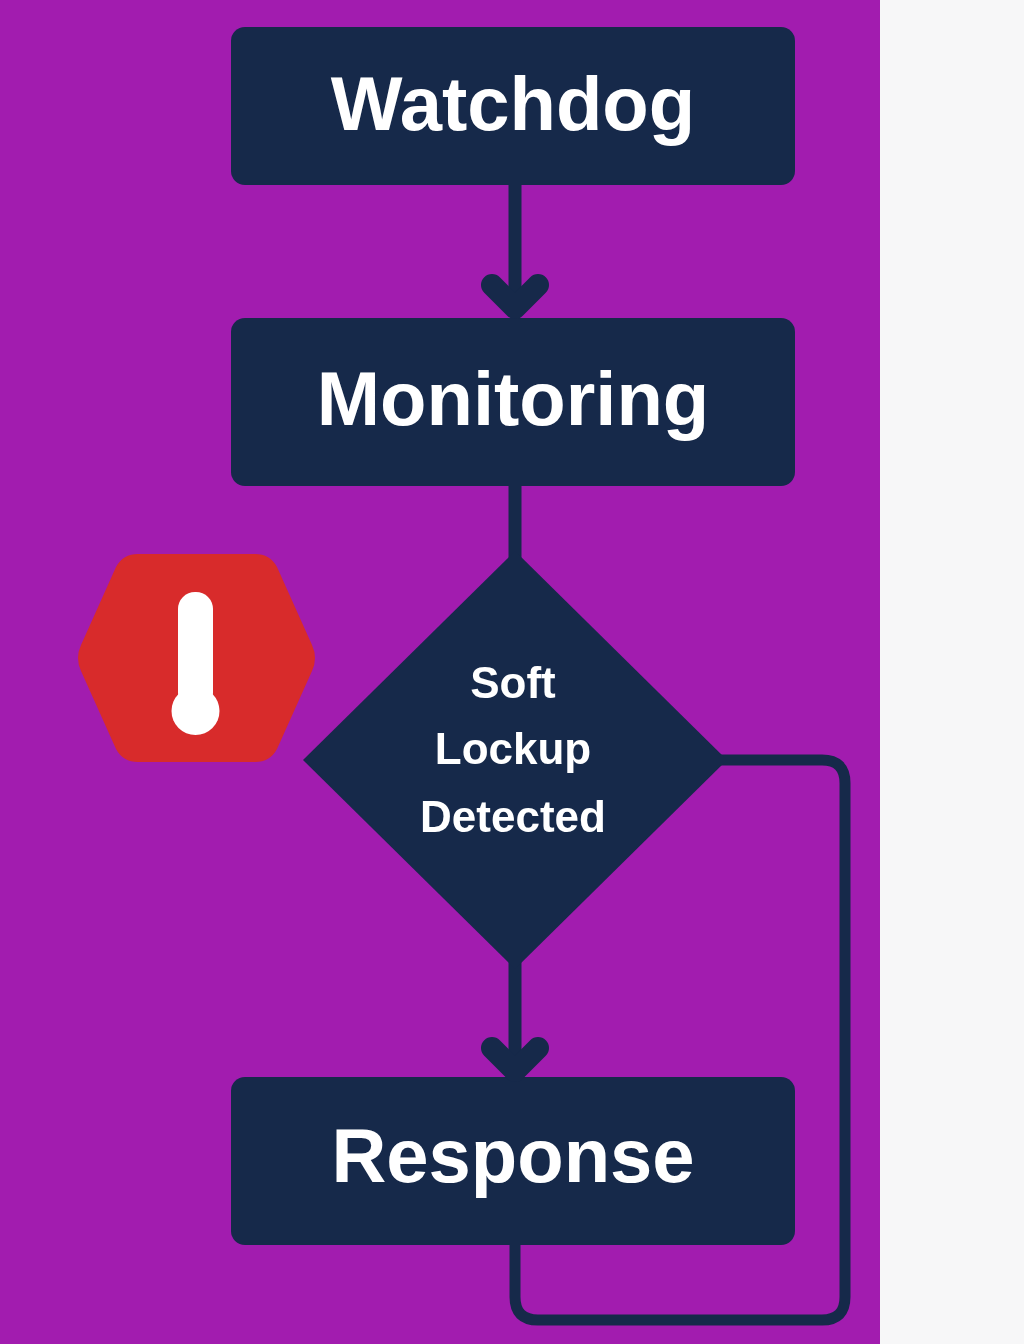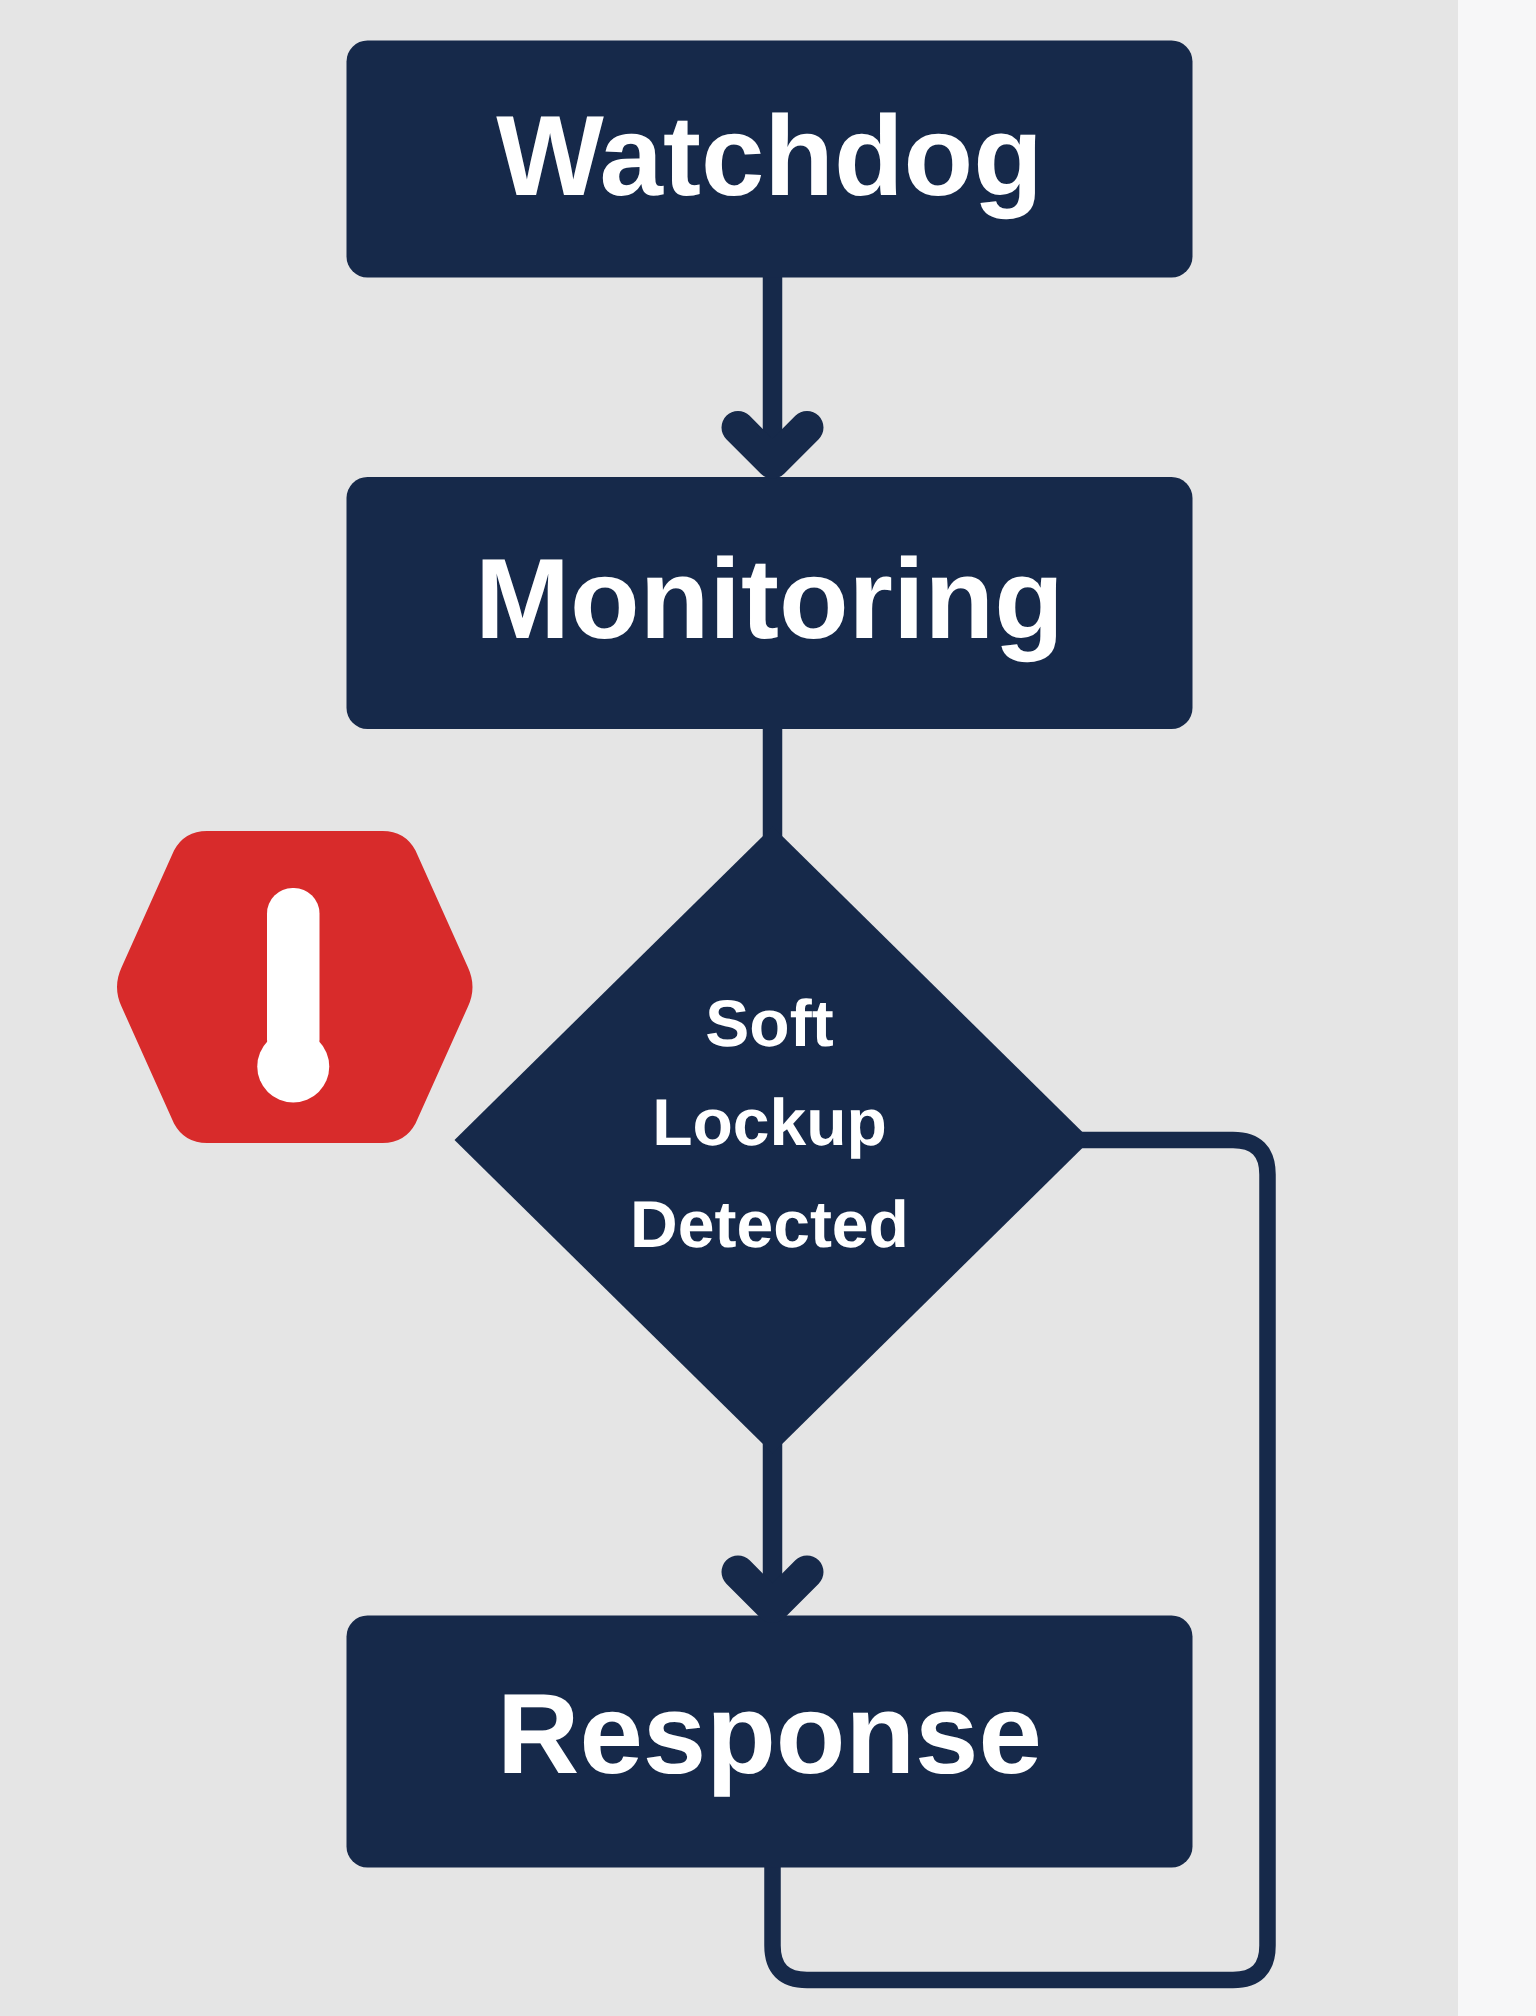--- a/index.html
+++ b/index.html
@@ -9,23 +9,23 @@
   }
   body {
     width: 1024px;
     height: 1344px;
     background: #f7f7f8;
     font-family: "Liberation Sans", sans-serif;
     overflow: hidden;
   }
   #canvas {
     position: relative;
-    width: 972px;
+    width: 880px;
     height: 1344px;
-    background: #e5e5e5;
+    background: #a21caf;
   }
   #flow-svg {
     position: absolute;
     top: 0;
     left: 0;
     width: 1024px;
     height: 1344px;
     display: block;
   }
   .node-label {

